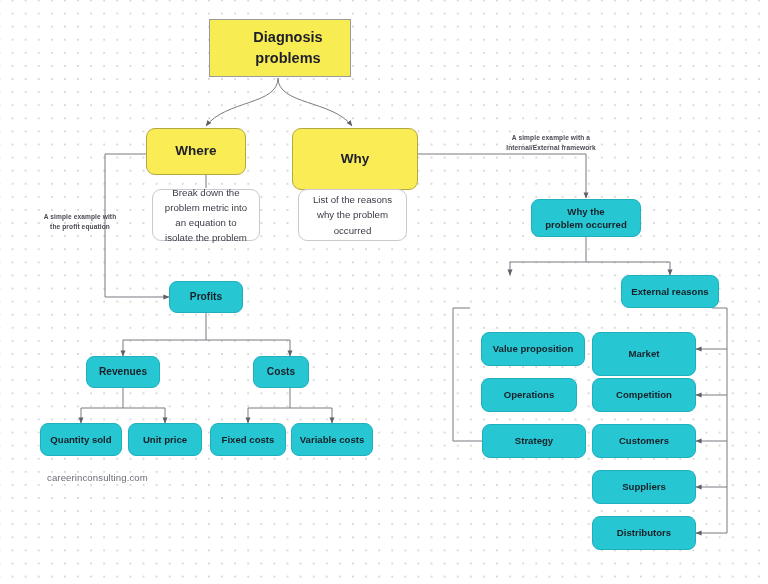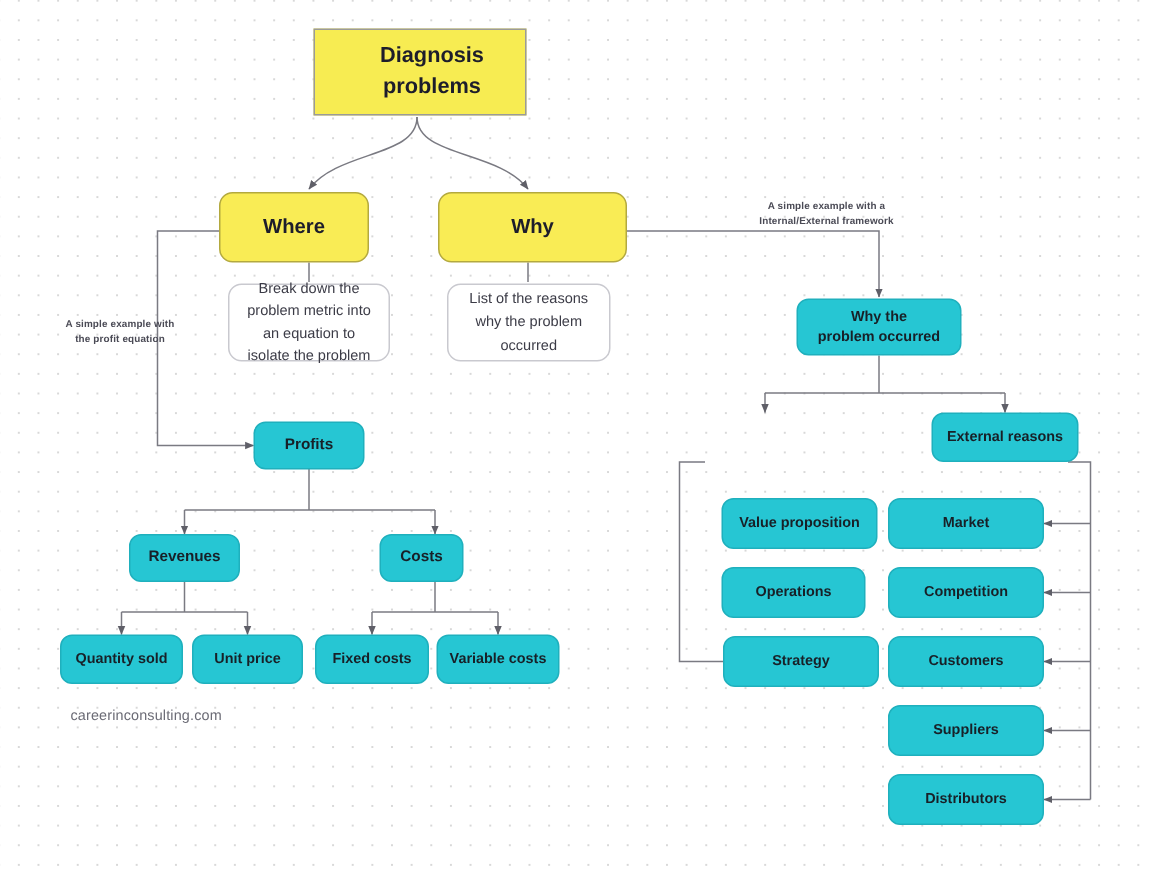--- a/index.html
+++ b/index.html
@@ -148,21 +148,21 @@
   <div class="node n-root" style="left:209px; top:19px; width:142px; height:58px;padding-left:16px;">
     <div>
       <div>Diagnosis</div>
       <div>problems</div>
     </div>
   </div>
 
   <div class="node n-yellow" style="left:146px; top:128px; width:100px; height:47px;">
     <span>Where</span>
   </div>
-  <div class="node n-yellow" style="left:292px; top:128px; width:126px; height:47px;">
+  <div class="node n-yellow" style="left:292px; top:128px; width:126px; height:62px;">
     <span>Why</span>
   </div>
 
   <div class="node n-white" style="left:152px; top:189px; width:108px; height:52px;">
     <span>Break down the problem metric into an equation to isolate the problem</span>
   </div>
   <div class="node n-white" style="left:298px; top:189px; width:109px; height:52px;">
     <span>List of the reasons why the problem occurred</span>
   </div>
 
@@ -210,21 +210,21 @@
   <div class="node n-teal" style="left:481px; top:332px; width:104px; height:34px;">
     <span>Value proposition</span>
   </div>
   <div class="node n-teal" style="left:481px; top:378px; width:96px; height:34px;">
     <span>Operations</span>
   </div>
   <div class="node n-teal" style="left:482px; top:424px; width:104px; height:34px;">
     <span>Strategy</span>
   </div>
 
-  <div class="node n-teal" style="left:592px; top:332px; width:104px; height:34px;">
+  <div class="node n-teal" style="left:592px; top:332px; width:104px; height:44px;">
     <span>Market</span>
   </div>
   <div class="node n-teal" style="left:592px; top:378px; width:104px; height:34px;">
     <span>Competition</span>
   </div>
   <div class="node n-teal" style="left:592px; top:424px; width:104px; height:34px;">
     <span>Customers</span>
   </div>
   <div class="node n-teal" style="left:592px; top:470px; width:104px; height:34px;">
     <span>Suppliers</span>

